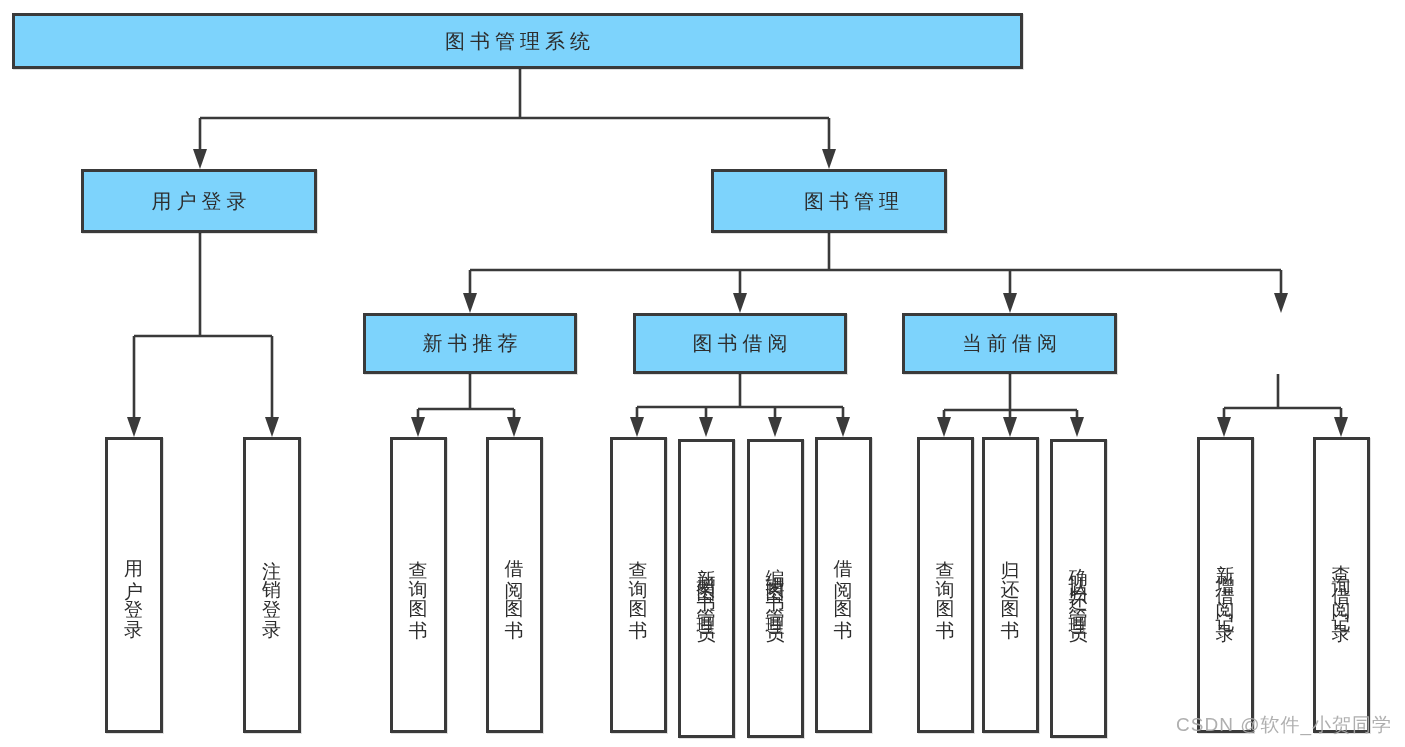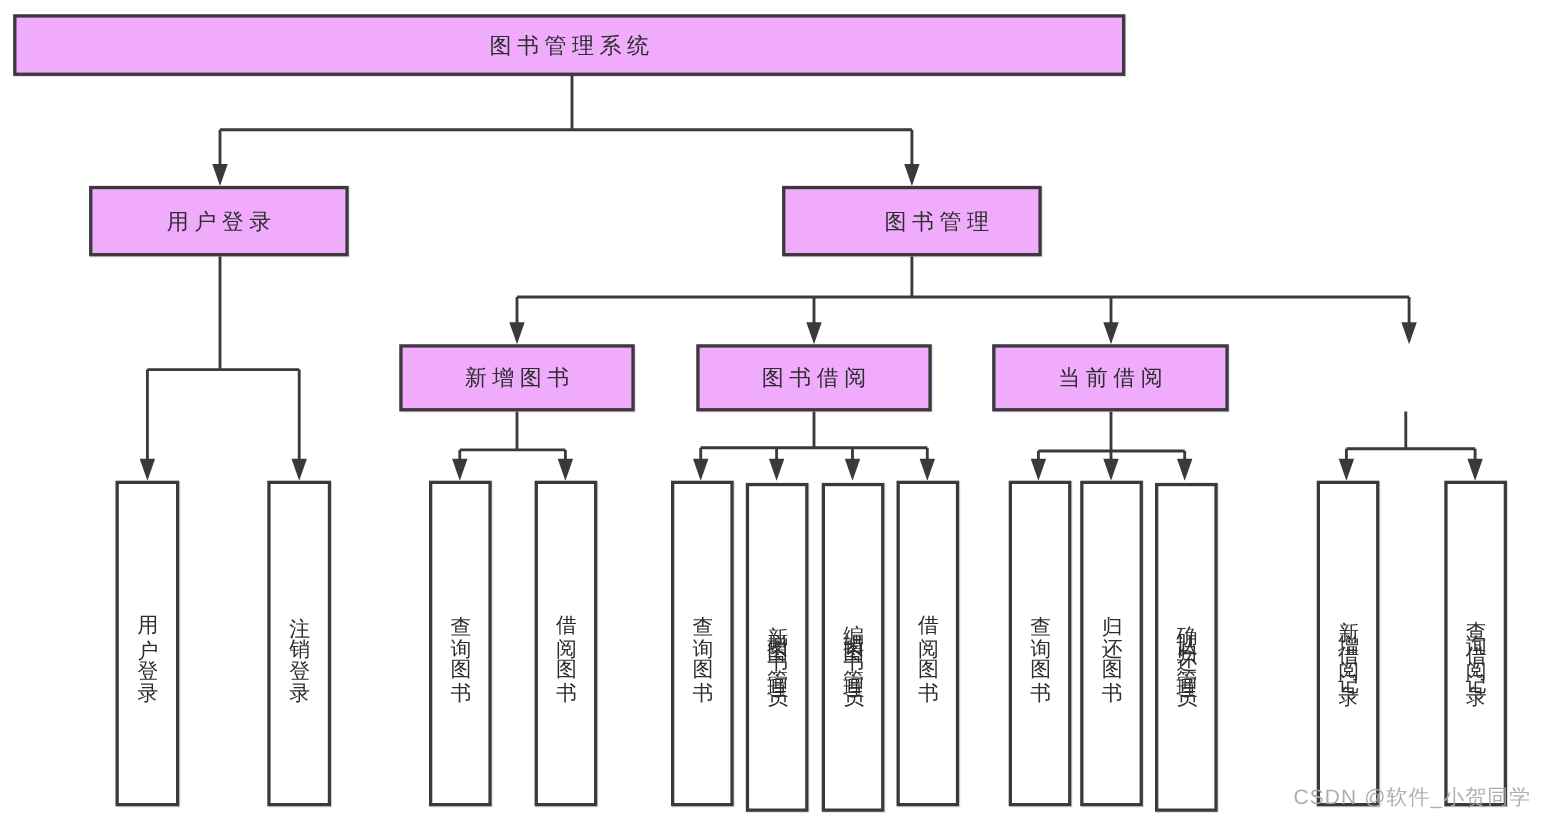--- a/index.html
+++ b/index.html
@@ -19,21 +19,21 @@
     position: absolute;
     left: 0;
     top: 0;
     width: 1405px;
     height: 747px;
   }
   .box {
     position: absolute;
     box-sizing: border-box;
     border: 3px solid #3a3a3a;
-    background: #f0abfc;
+    background: #7dd3fc;
     display: flex;
     align-items: center;
     justify-content: center;
     color: #2d2d2d;
     font-size: 20px;
     letter-spacing: 5px;
     text-indent: 5px; 
     white-space: nowrap;
     box-shadow: 1px 1px 0 rgba(0,0,0,0.12);
   }
@@ -111,21 +111,21 @@
       <path d="M1224,437 l-7,-20 h14 z"></path>
       <path d="M1341,437 l-7,-20 h14 z"></path>
     </g>
   </svg>
 
   <div class="box" style="left:12px; top:13px; width:1011px; height:56px;">图书管理系统</div>
 
   <div class="box" style="left:81px; top:169px; width:236px; height:64px;">用户登录</div>
   <div class="box" style="left:711px; top:169px; width:236px; height:64px;padding-left:45px;">图书管理</div>
 
-  <div class="box" style="left:363px; top:313px; width:214px; height:61px;">新增图书</div>
+  <div class="box" style="left:363px; top:313px; width:214px; height:61px;">新书推荐</div>
   <div class="box" style="left:633px; top:313px; width:214px; height:61px;">图书借阅</div>
   <div class="box" style="left:902px; top:313px; width:215px; height:61px;">当前借阅</div>
 
   <div class="vbox" style="left:105px; top:437px; width:58px; height:296px;">
     <span class="vtext s4">用户登录</span>
   </div>
   <div class="vbox" style="left:243px; top:437px; width:58px; height:296px;">
     <span class="vtext s4">注销登录</span>
   </div>
 

